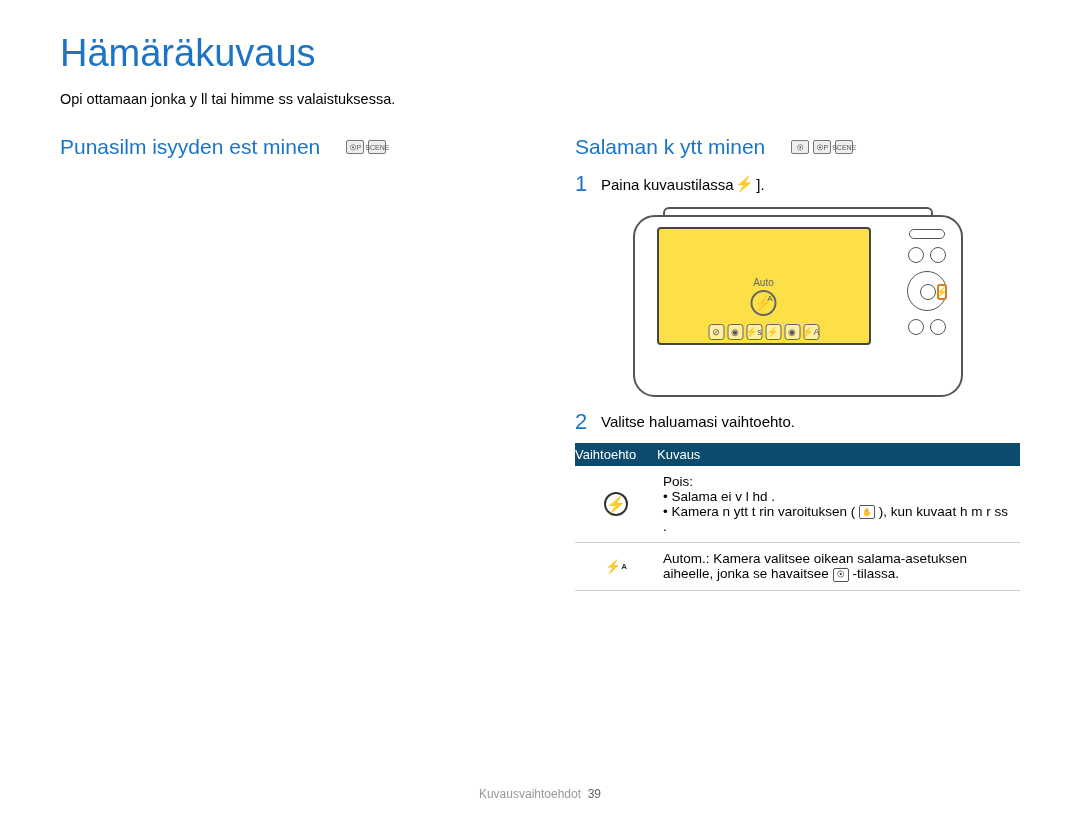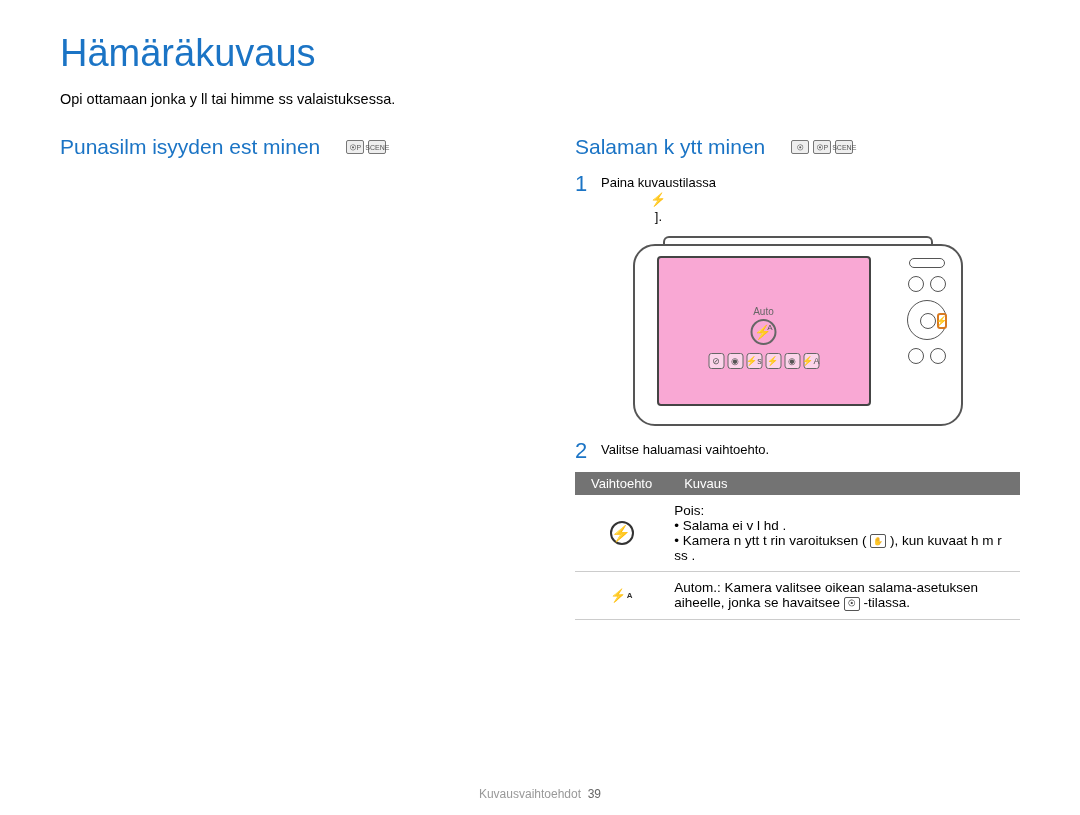--- a/index.html
+++ b/index.html
@@ -65,26 +65,25 @@
     margin-top: 14px;
     align-items: flex-start;
   }
   .step-num {
     color: #1b74c5;
     font-size: 22px;
     line-height: 1;
     min-width: 16px;
   }
   .step-text {
-    font-size: 13px;
+    font-size: 15px;
     padding-top: 2px;
     display: flex;
     align-items: center;
     gap: 2px;
-    flex-direction: column;
   }
   .camera-wrap {
     margin: 12px 0 8px 0;
     display: flex;
     justify-content: center;
   }
   
   .camera {
     width: 330px;
     height: 190px;
@@ -101,22 +100,22 @@
     position: absolute;
     top: 0; left: 30px; right: 30px; height: 12px;
     border: 2px solid #555;
     border-bottom: none;
     border-radius: 6px 6px 0 0;
     background: #fff;
   }
   .cam-screen {
     position: absolute;
     top: 20px; left: 24px;
-    width: 214px; height: 150px;
-    background: #f9a8d4;
+    width: 214px; height: 118px;
+    background: #fde047;
     border: 2px solid #444;
     border-radius: 4px;
     overflow: hidden;
   }
   .screen-center {
     position: absolute;
     top: 48px; left: 50%; transform: translateX(-50%);
     text-align: center;
   }
   .auto-label {
@@ -200,25 +199,25 @@
     gap: 6px;
   }
   
   table.opts {
     width: 100%;
     border-collapse: collapse;
     margin-top: 10px;
     font-size: 13.5px;
   }
   table.opts th {
-    background: #737373;
+    background: #0c4a6e;
     color: #fff;
     font-weight: normal;
     text-align: left;
-    padding: 4px 16px;
+    padding: 4px 0;
     font-size: 13px;
   }
   table.opts th:first-child { width: 82px; }
   table.opts td {
     padding: 8px 6px;
     border-bottom: 1px solid #ccc;
     vertical-align: middle;
   }
   table.opts td.icon-cell {
     text-align: center;

